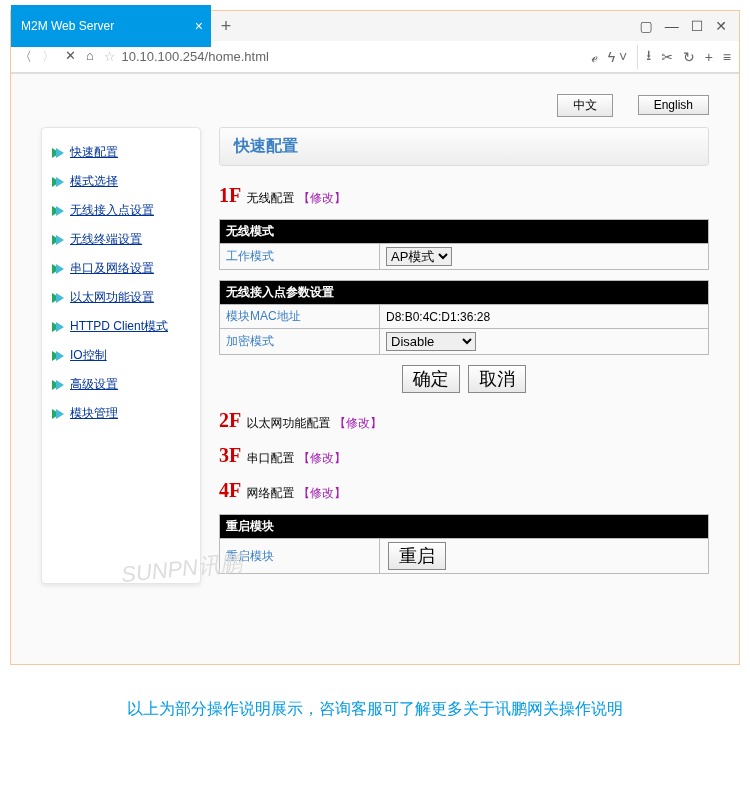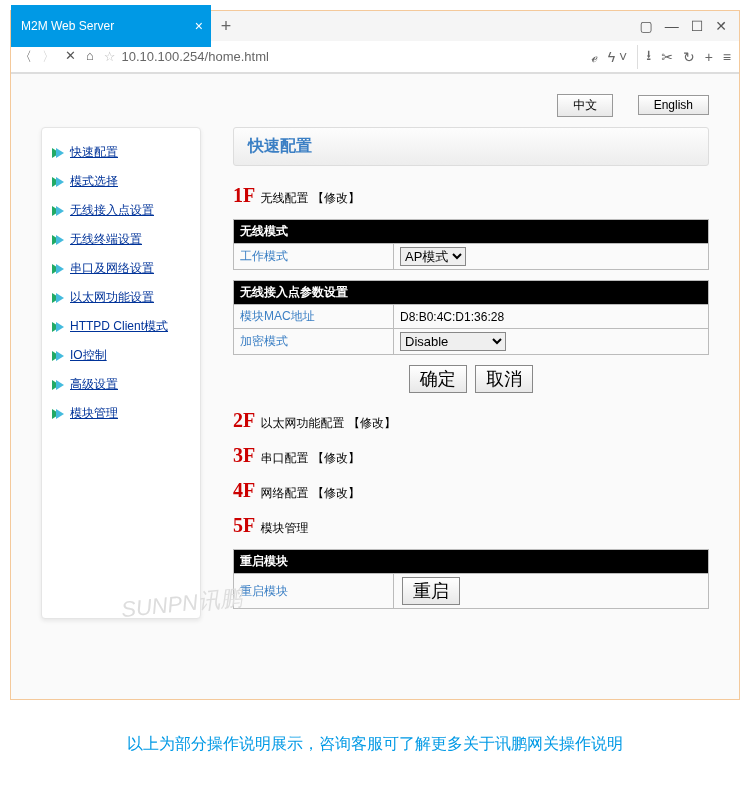--- a/index.html
+++ b/index.html
@@ -14,32 +14,32 @@
 .chrome-ctrls span { cursor: pointer; }
 .addr-bar { display: flex; align-items: center; height: 32px; padding: 0 8px; gap: 10px; background: #fff; border-bottom: 1px solid #ddd; font-size: 13px; color: #555; }
 .addr-bar .nav-icons { display: flex; gap: 10px; }
 .addr-bar .nav-icons span { cursor: pointer; }
 .url-box { flex: 1; display: flex; align-items: center; gap: 6px; color: #666; }
 .toolbar-btn { color: #666; font-size: 14px; }
 .right-icons { display: flex; gap: 10px; align-items: center; padding-left: 8px; border-left: 1px solid #ddd; }
 .page-body { background: #fafafa; padding: 20px 30px 80px; min-height: 540px; position: relative; }
 .lang-bar { text-align: right; margin-bottom: 10px; }
 .lang-btn { display: inline-block; border: 1px solid #999; background: linear-gradient(#fff,#e8e8e8); padding: 2px 15px; font-size: 12px; cursor: pointer; margin-left: 20px; }
-.content-row { display: flex; gap: 32px; }
+.content-row { display: flex; gap: 18px; }
 .sidebar { width: 160px; background: #fff; border: 1px solid #e5e5e5; border-radius: 4px; box-shadow: 0 2px 4px rgba(0,0,0,0.08); padding: 10px 8px; }
 .side-item { display: flex; align-items: center; gap: 6px; padding: 6px 2px; cursor: pointer; }
 .side-arrow { width: 12px; height: 10px; }
 .side-arrow svg { display: block; }
 .side-label { color: #003399; text-decoration: underline; font-size: 12px; }
 .main { flex: 1; }
 .title-bar { background: linear-gradient(#fdfdfd,#ededed); border: 1px solid #ddd; border-radius: 3px; padding: 8px 14px; color: #3b7fc4; font-size: 16px; font-weight: bold; margin-bottom: 18px; }
 .step { margin-bottom: 12px; font-size: 12px; }
 .step-num { color: #c00; font-size: 20px; font-weight: bold; font-family: Georgia, serif; }
 .step-title { margin-left: 2px; }
-.step-edit { color: #000000; cursor: pointer; }
+.step-edit { color: #a21caf; cursor: pointer; }
 .cfg-table { width: 100%; border-collapse: collapse; font-size: 12px; margin-bottom: 10px; }
 .cfg-table td { border: 1px solid #bbb; padding: 3px 6px; height: 22px; }
 .sec-header td { background: #000; color: #fff; font-weight: bold; }
 .label-cell { color: #3b7fc4; width: 160px; }
 .cfg-input { font-size: 11px; font-family: monospace; width: 150px; border: 1px solid #888; padding: 1px 2px; }
 .cfg-select { font-size: 13px; border: 1px solid #888; }
 .btn-row { text-align: center; margin: 8px 0 16px; }
 .sq-btn { border: 1px solid #888; background: linear-gradient(#fff,#e8e8e8); padding: 1px 10px; font-size: 18px; cursor: pointer; margin: 0 2px; }
 .watermark { position: absolute; bottom: 80px; left: 110px; color: #ddd; font-size: 22px; transform: rotate(-6deg); font-style: italic; pointer-events: none; }
 .caption { color: #0099e5; font-size: 16px; text-align: center; padding: 24px 20px 40px; }
@@ -210,21 +210,21 @@
           <tbody>
               <tr class="sec-header">
                 <td colspan="2">无线接入点参数设置</td>
               </tr>
           <tr>
             <td class="label-cell">模块MAC地址</td>
             <td>D8:B0:4C:D1:36:28</td>
           </tr>
           <tr>
             <td class="label-cell">加密模式</td>
-            <td><select class="cfg-select" style="width:106px"><option>Disable</option></select></td>
+            <td><select class="cfg-select" style="width:90px"><option>Disable</option></select></td>
           </tr>
         </tbody>
           </table>
 
         <div class="btn-row">
           <button class="sq-btn">确定</button>
           <button class="sq-btn">取消</button>
         </div>
 
         <div class="step">
@@ -234,24 +234,20 @@
         </div>
         <div class="step">
           <span class="step-num">3F</span>
           <span class="step-title">串口配置</span>
           <span class="step-edit">【修改】</span>
         </div>
         <div class="step">
           <span class="step-num">4F</span>
           <span class="step-title">网络配置</span>
           <span class="step-edit">【修改】</span>
-        </div>
-        <div class="step">
-          <span class="step-num">5F</span>
-          <span class="step-title">模块管理</span>
         </div>
 
         <table class="cfg-table">
           <tbody>
               <tr class="sec-header">
                 <td colspan="2">重启模块</td>
               </tr>
           <tr>
             <td class="label-cell">重启模块</td>
             <td><button class="sq-btn">重启</button></td>

